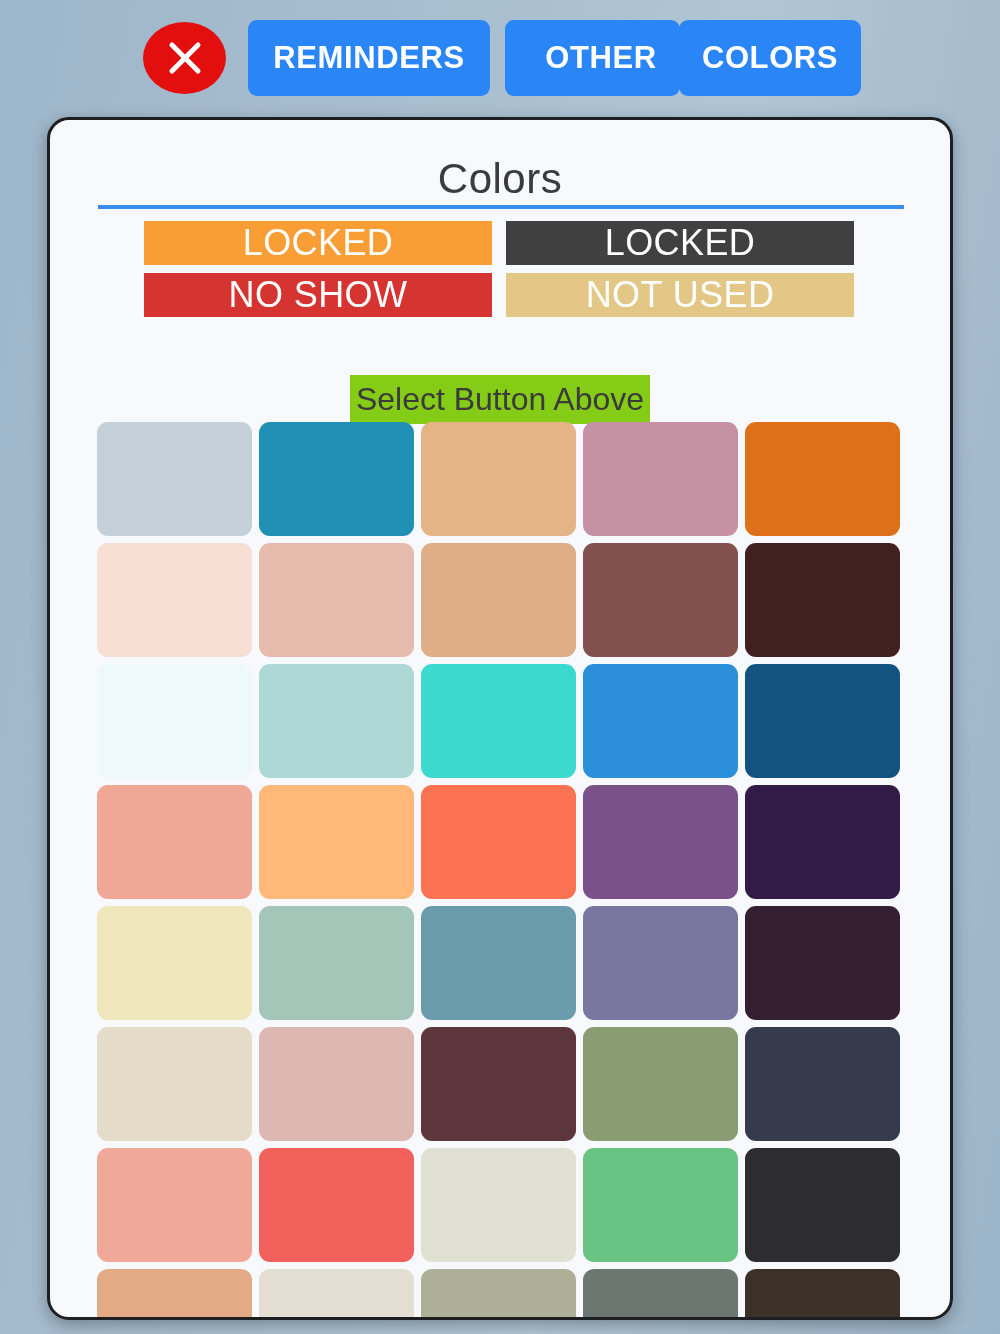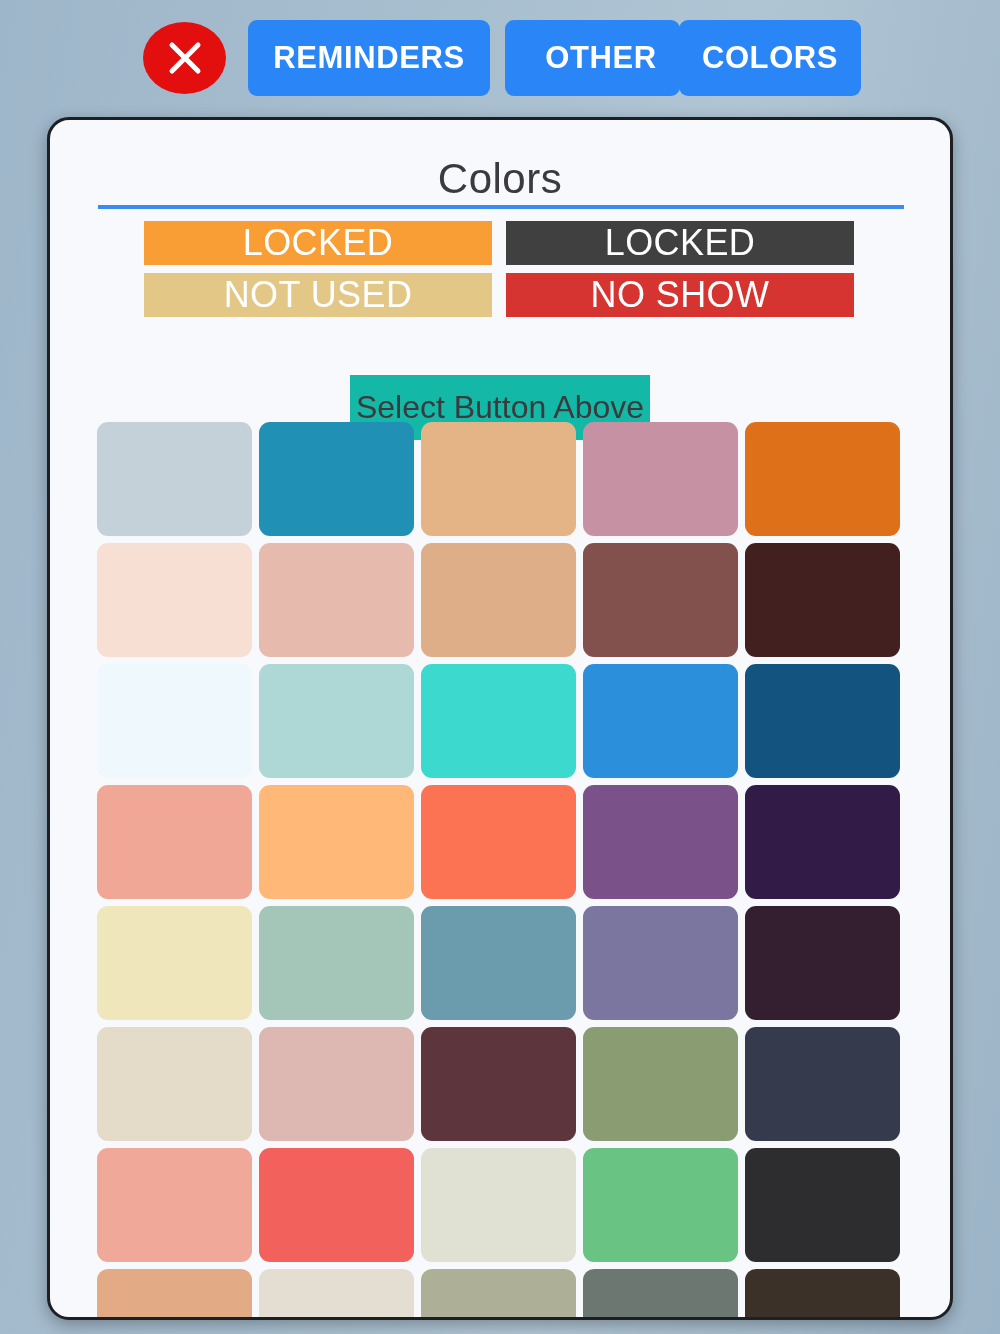--- a/index.html
+++ b/index.html
@@ -114,22 +114,22 @@
   #hint-wrap {
     position: absolute;
     left: 0; top: 255px;
     width: 100%;
     text-align: center;
   }
   #hint-label {
     display: inline-block;
     font-size: 32px;
     color: #3b3b3d;
-    background: #14b8a6;
-    padding: 14px 6px;
+    background: #84cc16;
+    padding: 6px 6px;
   }
 
   
   #swatch-grid {
     position: absolute;
     left: 47px; top: 302px;
     width: 812px;
   }
   .swatch-row {
     display: flex;
@@ -169,22 +169,22 @@
   <div id="card-title">Colors</div>
 
   <div id="title-divider"></div>
 
   <div id="status-grid">
       <div class="status-row">
         <div class="status-btn" style="background: rgb(249, 157, 53); color: rgb(255, 255, 255);">LOCKED</div>
         <div class="status-btn" style="background: #404040; color: rgb(255, 255, 255);">LOCKED</div>
       </div>
       <div class="status-row">
+        <div class="status-btn" style="background: rgb(214, 52, 48); color: rgb(255, 255, 255);">NO SHOW</div>
         <div class="status-btn" style="background: rgb(227, 199, 135); color: rgb(255, 255, 255);">NOT USED</div>
-        <div class="status-btn" style="background: rgb(214, 52, 48); color: rgb(255, 255, 255);">NO SHOW</div>
       </div>
     </div>
 
   <div id="hint-wrap">
     <span id="hint-label">Select Button Above</span>
   </div>
 
   <div id="swatch-grid">
       <div class="swatch-row">
         <div class="swatch" title="#c5d1d8" style="background: rgb(197, 209, 216);"></div>

